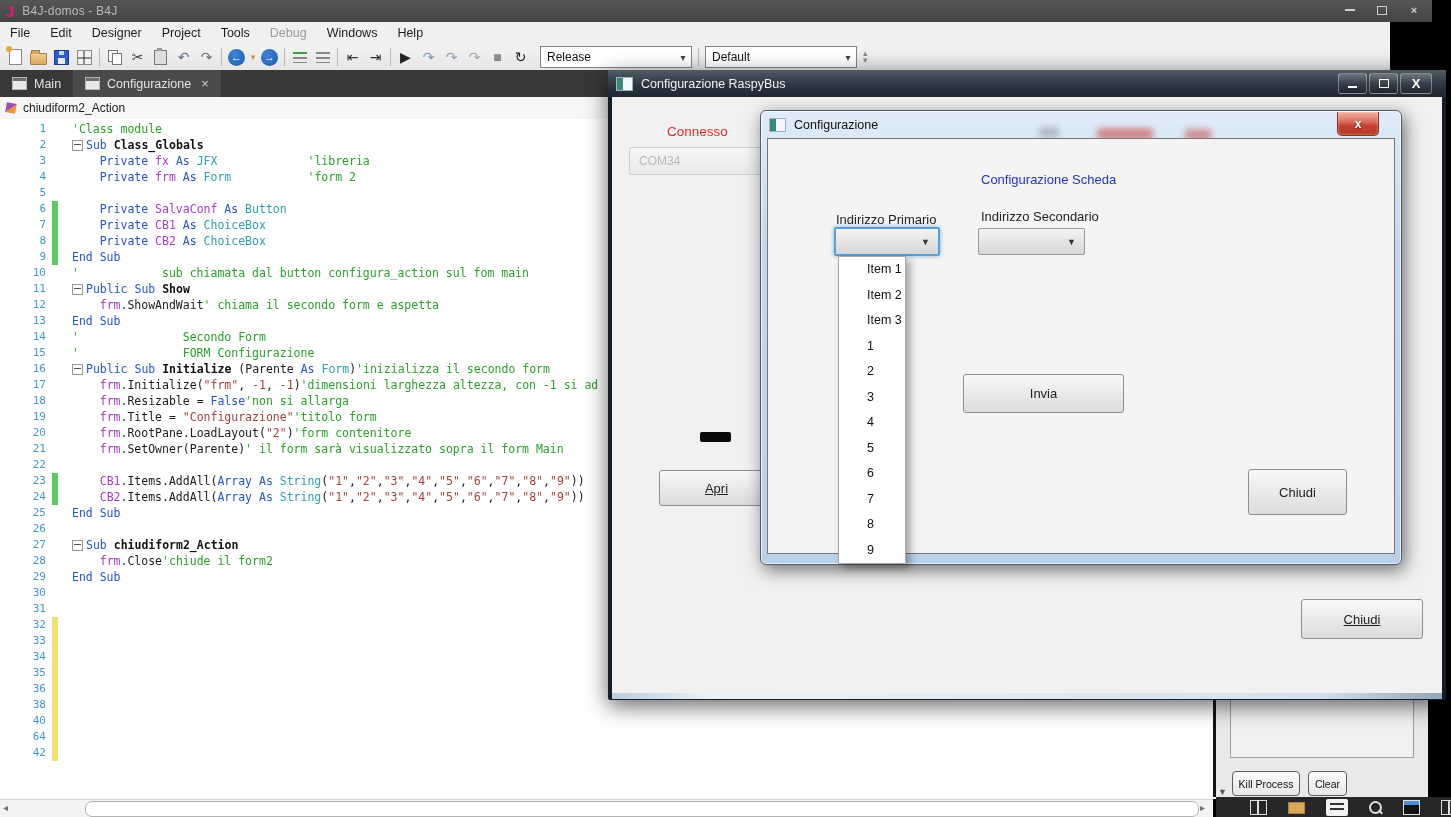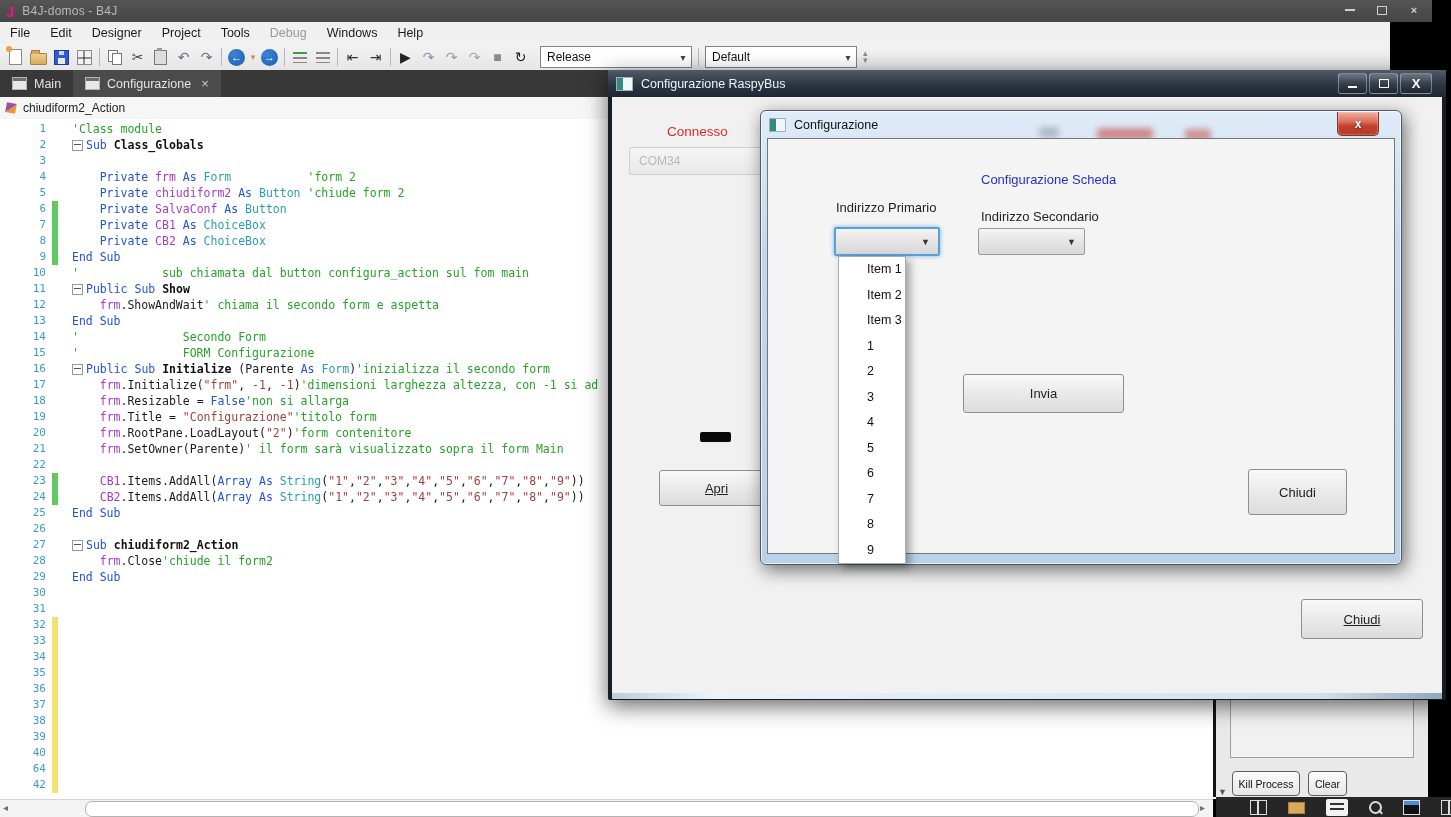--- a/index.html
+++ b/index.html
@@ -220,23 +220,23 @@
 </div>
 
 <div class="abs" id="breadcrumb">
   <span id="crumb-ico"></span>
   <span>chiudiform2_Action</span>
 </div>
 
 <div class="abs" id="editor" style="padding-top:2px;box-sizing:border-box;">
     <div class="row"><span class="ln">1</span><span class="mk"></span><span class="codeln"><span class="c">'Class module</span></span></div>
     <div class="row"><span class="ln">2</span><span class="mk"></span><span class="codeln"><span class="fold"></span><span class="k">Sub </span><span class="b">Class_Globals</span></span></div>
-    <div class="row"><span class="ln">3</span><span class="mk"></span></div>
+    <div class="row"><span class="ln">3</span><span class="mk"></span><span class="codeln"><span class="k">    Private </span><span class="i">fx</span><span class="k"> As </span><span class="t">JFX</span><span class="p">             </span><span class="c">'libreria</span></span></div>
     <div class="row"><span class="ln">4</span><span class="mk"></span><span class="codeln"><span class="k">    Private </span><span class="i">frm</span><span class="k"> As </span><span class="t">Form</span><span class="p">           </span><span class="c">'form 2</span></span></div>
-    <div class="row"><span class="ln">5</span><span class="mk"></span><span class="codeln"><span class="k">    Private </span><span class="i">chiudiform2</span><span class="k"> As </span><span class="t">Button</span><span class="p"> </span><span class="c">'chiude form 2</span></span></div>
+    <div class="row"><span class="ln">5</span><span class="mk"></span></div>
     <div class="row"><span class="ln">6</span><span class="mk g"></span><span class="codeln"><span class="k">    Private </span><span class="i">SalvaConf</span><span class="k"> As </span><span class="t">Button</span></span></div>
     <div class="row"><span class="ln">7</span><span class="mk g"></span><span class="codeln"><span class="k">    Private </span><span class="i">CB1</span><span class="k"> As </span><span class="t">ChoiceBox</span></span></div>
     <div class="row"><span class="ln">8</span><span class="mk g"></span><span class="codeln"><span class="k">    Private </span><span class="i">CB2</span><span class="k"> As </span><span class="t">ChoiceBox</span></span></div>
     <div class="row"><span class="ln">9</span><span class="mk g"></span><span class="codeln"><span class="k">End Sub</span></span></div>
     <div class="row"><span class="ln">10</span><span class="mk"></span><span class="codeln"><span class="c">'            sub chiamata dal button configura_action sul fom main</span></span></div>
     <div class="row"><span class="ln">11</span><span class="mk"></span><span class="codeln"><span class="fold"></span><span class="k">Public Sub </span><span class="b">Show</span></span></div>
     <div class="row"><span class="ln">12</span><span class="mk"></span><span class="codeln"><span class="p">    </span><span class="i">frm</span><span class="p">.ShowAndWait</span><span class="c">' chiama il secondo form e aspetta</span></span></div>
     <div class="row"><span class="ln">13</span><span class="mk"></span><span class="codeln"><span class="k">End Sub</span></span></div>
     <div class="row"><span class="ln">14</span><span class="mk"></span><span class="codeln"><span class="c">'               Secondo Form</span></span></div>
     <div class="row"><span class="ln">15</span><span class="mk"></span><span class="codeln"><span class="c">'               FORM Configurazione</span></span></div>
@@ -254,23 +254,21 @@
     <div class="row"><span class="ln">27</span><span class="mk"></span><span class="codeln"><span class="fold"></span><span class="k">Sub </span><span class="b">chiudiform2_Action</span></span></div>
     <div class="row"><span class="ln">28</span><span class="mk"></span><span class="codeln"><span class="p">    </span><span class="i">frm</span><span class="p">.Close</span><span class="c">'chiude il form2</span></span></div>
     <div class="row"><span class="ln">29</span><span class="mk"></span><span class="codeln"><span class="k">End Sub</span></span></div>
     <div class="row"><span class="ln">30</span><span class="mk"></span><span class="codeln"></span></div>
     <div class="row"><span class="ln">31</span><span class="mk"></span><span class="codeln"></span></div>
     <div class="row"><span class="ln">32</span><span class="mk y"></span><span class="codeln"></span></div>
     <div class="row"><span class="ln">33</span><span class="mk y"></span><span class="codeln"></span></div>
     <div class="row"><span class="ln">34</span><span class="mk y"></span><span class="codeln"></span></div>
     <div class="row"><span class="ln">35</span><span class="mk y"></span><span class="codeln"></span></div>
     <div class="row"><span class="ln">36</span><span class="mk y"></span><span class="codeln"></span></div>
-    <div class="row"><span class="ln">37</span><span class="mk y"></span><span class="codeln"></span></div>
     <div class="row"><span class="ln">38</span><span class="mk y"></span><span class="codeln"></span></div>
-    <div class="row"><span class="ln">39</span><span class="mk y"></span><span class="codeln"></span></div>
     <div class="row"><span class="ln">40</span><span class="mk y"></span><span class="codeln"></span></div>
     <div class="row"><span class="ln">64</span><span class="mk y"></span><span class="codeln"></span></div>
     <div class="row"><span class="ln">42</span><span class="mk y"></span><span class="codeln"></span></div>
   </div>
 
 <div class="abs" id="hscroll"></div>
 <div class="abs" id="hthumb"></div>
 <div class="abs scroll-arrow" style="left:3px;">◂</div>
 <div class="abs scroll-arrow" style="left:1200px;">▸</div>
 <div class="abs" id="vscroll-down">▼</div>
@@ -333,21 +331,21 @@
     <span class="blur-blob" style="position:absolute;left:336px;top:17px;width:56px;height:12px;background:#c23b33;opacity:.55;"></span>
     <span class="blur-blob" style="position:absolute;left:424px;top:18px;width:26px;height:12px;background:#c23b33;opacity:.5;"></span>
   </div>
   <div id="dlg-close">
       <span>x</span>
     </div>
   <div id="dlg-client"></div>
 </div>
 
 <div class="abs txt" id="dlg-heading" style="left:981px;top:172px;z-index:21;">Configurazione Scheda</div>
-<div class="abs txt field-label" style="left:836px;top:200px;z-index:21;text-align:center;">Indirizzo Primario</div>
+<div class="abs txt field-label" style="left:836px;top:212px;z-index:21;text-align:center;">Indirizzo Primario</div>
 <div class="abs txt field-label" style="left:981px;top:209px;z-index:21;">Indirizzo Secondario</div>
 <div class="abs jfx-combo focused" style="left:834px;top:227px;width:102px;height:25px;z-index:21;">
   <span class="arr">▼</span>
 </div>
 <div class="abs jfx-combo" style="left:978px;top:228px;width:105px;height:25px;z-index:21;">
   <span class="arr">▼</span>
 </div>
 <div class="abs" id="dropdown" style="left:838px;top:256px;width:66px;">
     <div class="dd-item">Item 1</div>
     <div class="dd-item">Item 2</div>

